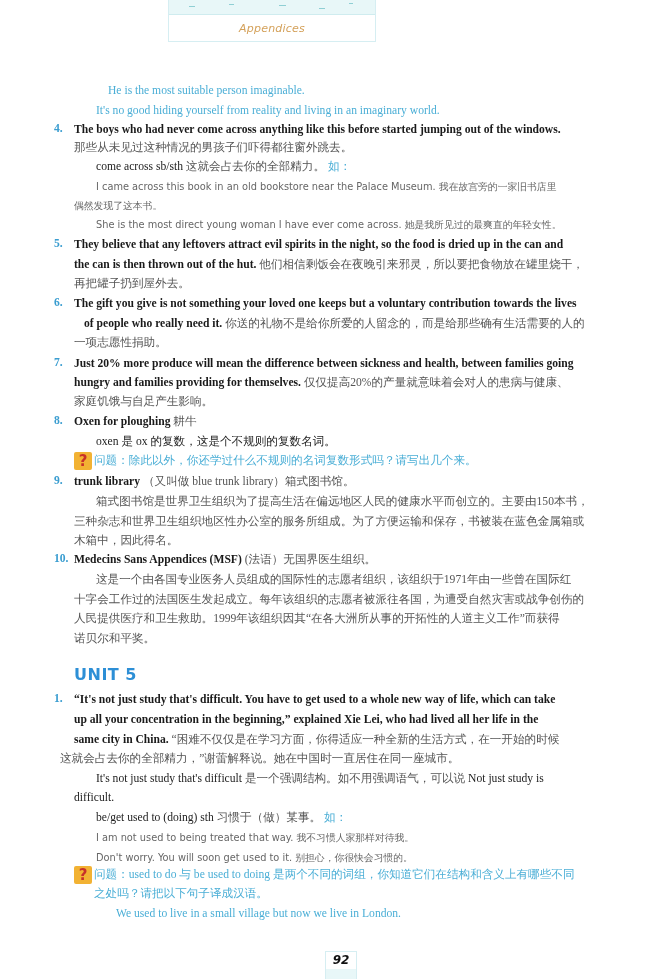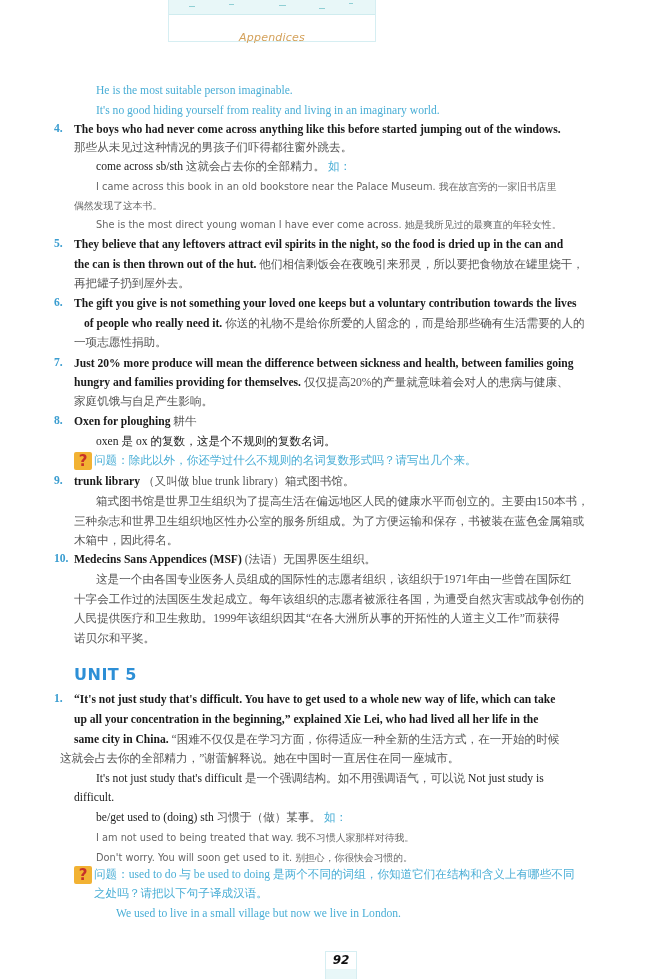--- a/index.html
+++ b/index.html
@@ -3,21 +3,21 @@
 <meta charset="utf-8">
 <style>
   html, body { margin: 0; padding: 0; background: #ffffff; }
   body { width: 650px; height: 979px; position: relative; overflow: hidden;
          font-family: "Liberation Serif", "DejaVu Serif", serif; color: #222; }
   .banner { position: absolute; left: 168px; top: 0; width: 206px; height: 41px;
             border-left: 1px solid #d6eef2; border-right: 1px solid #d6eef2; border-bottom: 1px solid #d6eef2; }
   .banner-top { height: 14px; background: #e8f7f8; border-bottom: 1px solid #cfecef; position: relative; }
   .banner-top span { position: absolute; height: 1px; background: #8fcfd4; }
   .banner-title { text-align: center; font-family: "DejaVu Sans", sans-serif; font-style: italic;
-                  font-size: 11px; color: #d4a15a; margin-top: 16px; letter-spacing: 0.2px; }
+                  font-size: 11px; color: #d4a15a; margin-top: 7px; letter-spacing: 0.2px; }
   .content { position: absolute; left: 0; top: 0; width: 650px; }
   .line { position: absolute; font-size: 11.6px; line-height: 15px; white-space: nowrap; }
   .blue { color: #4aaed6; }
   .num { position: absolute; color: #3a9dd0; font-weight: bold; font-size: 11.6px; }
   .b { font-weight: bold; color: #1a1a1a; }
   .cn { color: #555; }
   .ex { font-family: "DejaVu Sans", sans-serif; font-size: 9.8px; color: #666; }
   .ex .cn { font-family: "DejaVu Sans", sans-serif; color: #666; }
   .q { color: #4aaed6; }
   .qicon { position: absolute; width: 18px; height: 18px; background: #f2b233; border-radius: 2px;
@@ -39,21 +39,21 @@
     <span style="left:20px;top:6px;width:6px"></span>
       <span style="left:60px;top:4px;width:5px"></span>
     <span style="left:110px;top:5px;width:7px"></span>
       <span style="left:150px;top:8px;width:6px"></span>
     <span style="left:180px;top:3px;width:4px"></span>
   </div>
   <div class="banner-title">Appendices</div>
 </div>
 
 <div class="content">
-  <div class="line blue" style="left:96px;top:83px">He is the most suitable person imaginable.</div>
+  <div class="line blue" style="left:108px;top:83px">He is the most suitable person imaginable.</div>
   <div class="line blue" style="left:96px;top:103px">It's no good hiding yourself from reality and living in an imaginary world.</div>
 
   <span class="num" style="left:54px;top:122px">4.</span>
   <div class="line b" style="left:74px;top:122px">The boys who had never come across anything like this before started jumping out of the windows.</div>
   <div class="line cn" style="left:74px;top:140px">那些从未见过这种情况的男孩子们吓得都往窗外跳去。</div>
   <div class="line" style="left:96px;top:159px">
     <span>come across sb/sth</span>
     <span class="cn">这就会占去你的全部精力。</span>
     <span class="q">如：</span>
   </div>

